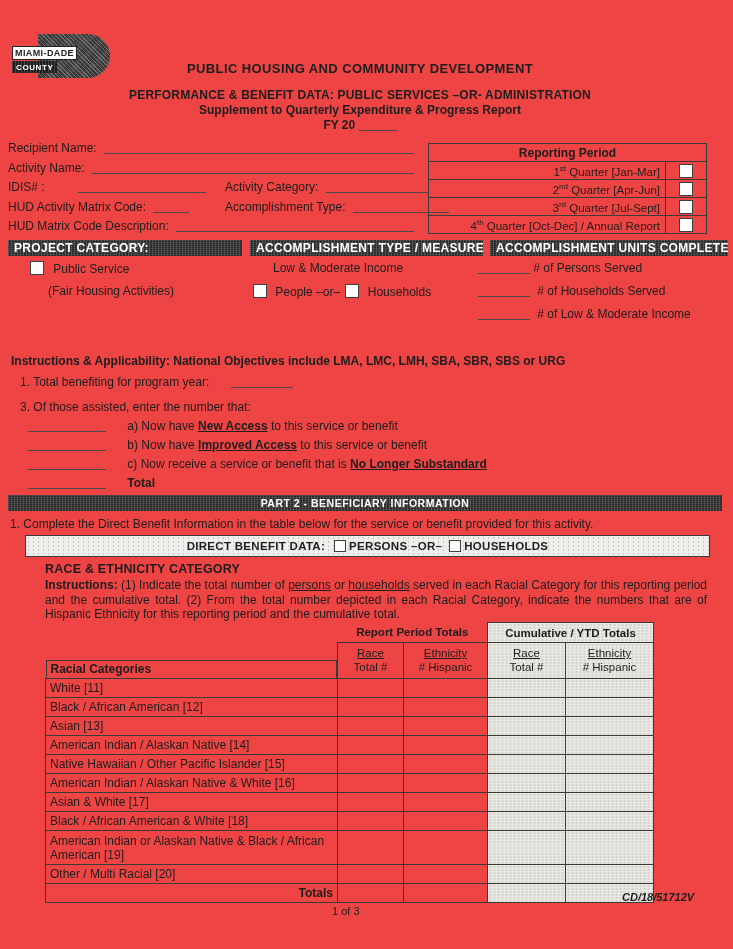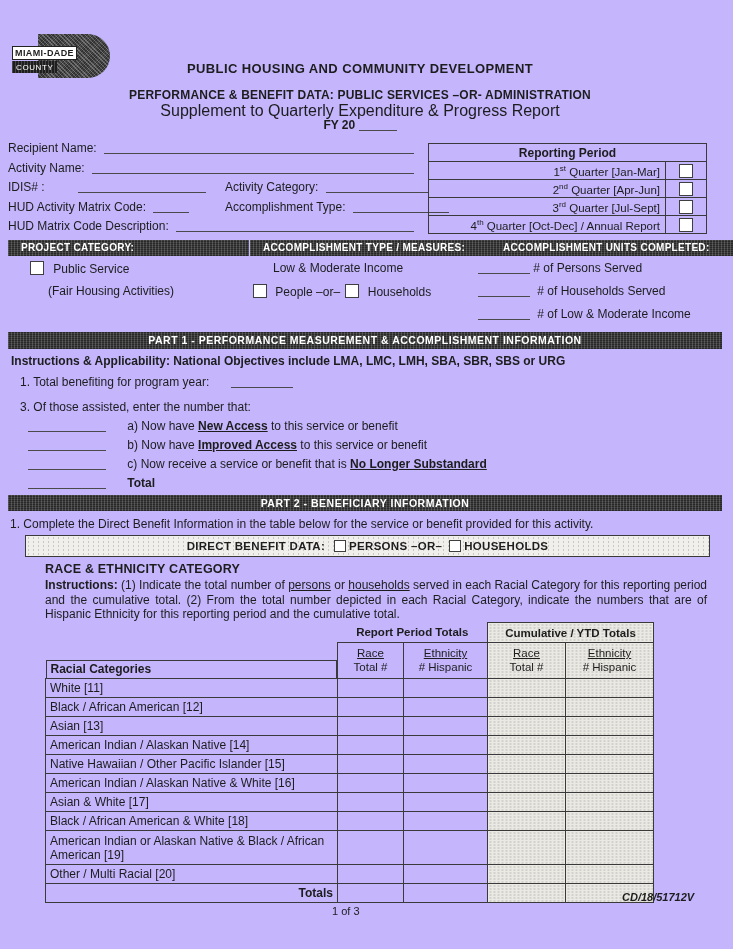--- a/index.html
+++ b/index.html
@@ -1,56 +1,56 @@
 <!DOCTYPE html>
 <html><head>
 <meta charset="utf-8">
 <style>
   html,body{margin:0;padding:0;background:#fff;}
   #page{
-    position:relative;width:733px;height:949px;background:#c4b5fd;
+    position:relative;width:733px;height:949px;background:#ef4444;
     font-family:"Liberation Sans",sans-serif;color:#1d1d1d;overflow:hidden;
   }
   
   .logo{position:absolute;left:12px;top:33px;width:104px;height:48px;}
   .logo-d{position:absolute;left:26px;top:1px;width:72px;height:44px;border-radius:0 24px 24px 0;
     background:#4a4a4a;
     background-image:repeating-linear-gradient(45deg,rgba(255,255,255,.25) 0 1px,transparent 1px 3px),
                      repeating-linear-gradient(-45deg,rgba(0,0,0,.35) 0 1px,transparent 1px 2px);}
   .logo-l1{position:absolute;left:0;top:13px;background:#fff;border:1.4px solid #222;
     font-size:9px;font-weight:bold;letter-spacing:.4px;padding:1px 2px;white-space:nowrap;}
   .logo-l2{position:absolute;left:0;top:28px;background:#1e1e1e;color:#fff;
-    font-size:8px;font-weight:normal;letter-spacing:.6px;padding:1.5px 4px;
+    font-size:8px;font-weight:bold;letter-spacing:.6px;padding:1.5px 4px;
     background-image:repeating-linear-gradient(90deg,rgba(255,255,255,.18) 0 1px,transparent 1px 3px);text-align:center;}
   
   .titles{position:absolute;left:0;top:61px;width:720px;text-align:center;}
   .t1{font-size:13px;font-weight:bold;letter-spacing:.4px;margin-bottom:12px;}
   .t2{font-size:12px;font-weight:bold;letter-spacing:.2px;line-height:15px;}
-  .t3{font-size:16px;font-weight:normal;line-height:15px;}
+  .t3{font-size:12px;font-weight:bold;line-height:15px;}
   .t4{font-size:12px;font-weight:bold;line-height:15px;}
   
   .bl{display:inline-block;border-bottom:1.2px solid #4a4a4a;height:12px;vertical-align:-2px;}
   .cb{display:inline-block;width:12px;height:12px;border:1.3px solid #3f3f3f;background:#fff;vertical-align:-2px;}
   .bold{font-weight:bold;}
   .bu{font-weight:bold;text-decoration:underline;}
   .u{text-decoration:underline;}
   
   .idblock{position:absolute;left:8px;top:141px;width:425px;font-size:12px;}
   .frow{position:relative;height:19.5px;white-space:nowrap;}
   .col2lab{position:absolute;left:217px;top:0;}
   
   table.rp{position:absolute;left:428px;top:143px;border-collapse:collapse;font-size:11.5px;}
   table.rp td{border:1.3px solid #3a3a3a;height:17px;padding:0 5px;}
   .rp-h{font-weight:bold;text-align:center;font-size:12px;}
   .rp-label{text-align:right;width:226px;}
   .rp-cbcell{width:30px;text-align:center;}
   .rp sup{font-size:8px;}
   
   .banner{position:absolute;height:16px;line-height:16px;color:#fff;font-weight:bold;
-    font-size:10px;letter-spacing:.3px;padding-left:13px;white-space:nowrap;overflow:hidden;
+    font-size:12px;letter-spacing:.3px;padding-left:6px;white-space:nowrap;overflow:hidden;
     background-color:#3d3d3d;
     background-image:repeating-linear-gradient(90deg,rgba(255,255,255,.16) 0 1px,transparent 1px 3px),
                      repeating-linear-gradient(0deg,rgba(0,0,0,.35) 0 1px,transparent 1px 2px);}
   .banner.center{text-align:center;padding-left:0;font-size:10.5px;letter-spacing:.5px;}
   
   .opt-col{position:absolute;font-size:12px;}
   .opt-row{height:23px;white-space:nowrap;}
   
   .p1-instr{position:absolute;left:11px;top:354px;font-size:12px;font-weight:bold;}
   .p1-q{position:absolute;left:20px;top:375px;font-size:12px;white-space:nowrap;}
@@ -198,21 +198,20 @@
     <div class="opt-row">
       <span class="bl" style="width:52px;"></span>
       <span style="margin-left:4px;"># of Households Served</span>
     </div>
     <div class="opt-row">
       <span class="bl" style="width:52px;"></span>
       <span style="margin-left:4px;"># of Low &amp; Moderate Income</span>
     </div>
   </div>
 
-  <div class="banner center" style="left:8px;top:332px;width:714px;height:17px;line-height:17px;">PART 1 - PERFORMANCE MEASUREMENT &amp; ACCOMPLISHMENT INFORMATION</div>
   <div class="p1-instr">Instructions &amp; Applicability: National Objectives include LMA, LMC, LMH, SBA, SBR, SBS or URG</div>
   <div class="p1-q">
     <span>1. Total benefiting for program year:</span>
     <span class="bl" style="width:62px;margin-left:18px;"></span>
   </div>
   <div class="p1-q3">3. Of those assisted, enter the number that:</div>
   <div class="p1-items">
     <div class="p1-item">
       <span class="bl" style="width:78px;"></span>
       <span class="itext"><span>a) Now have </span><span class="bu">New Access</span><span> to this service or benefit</span></span>

